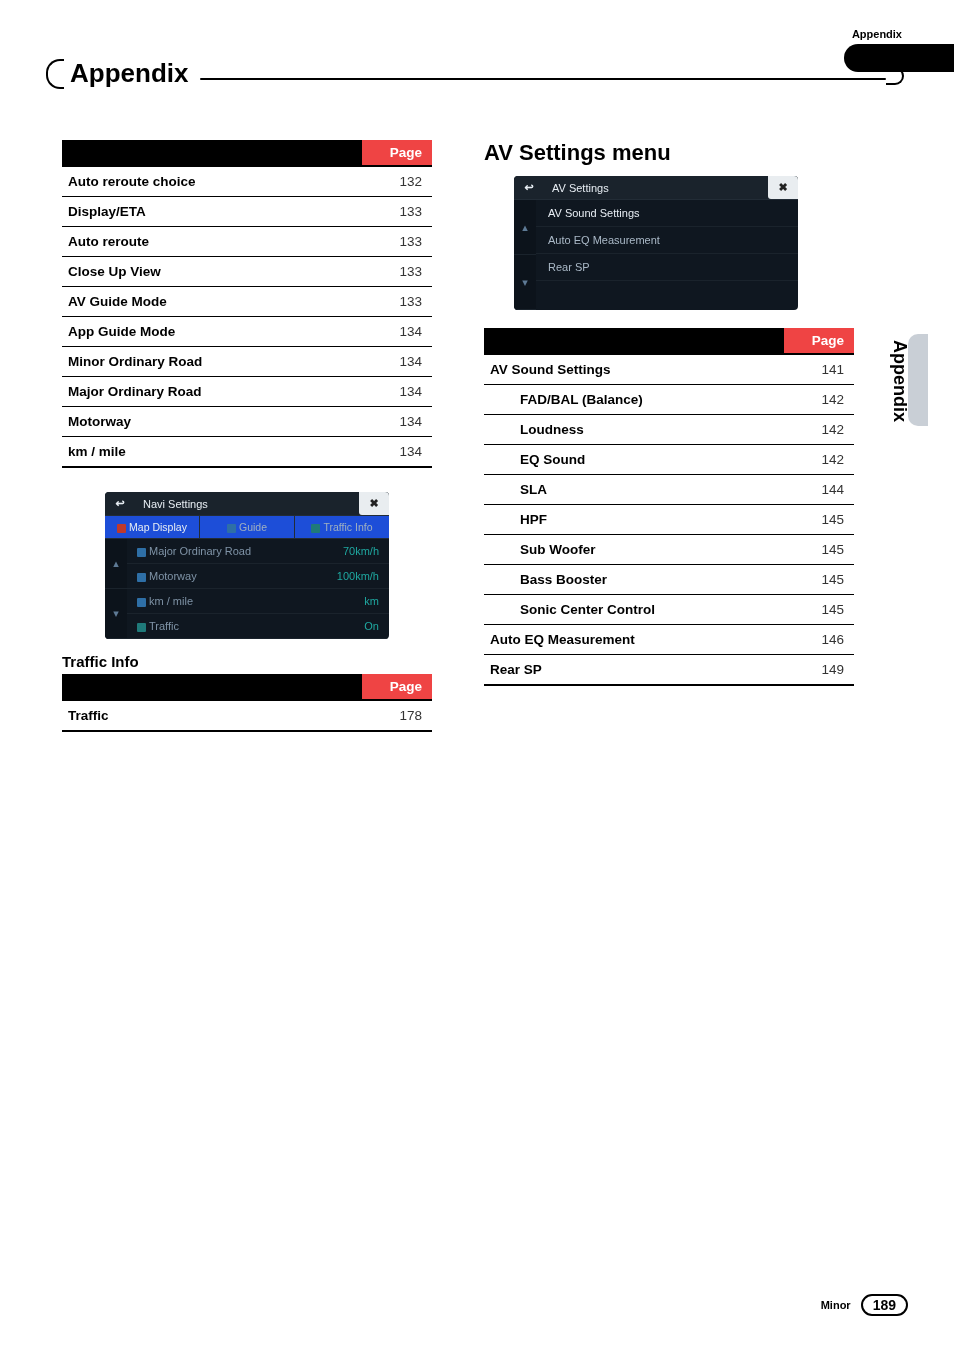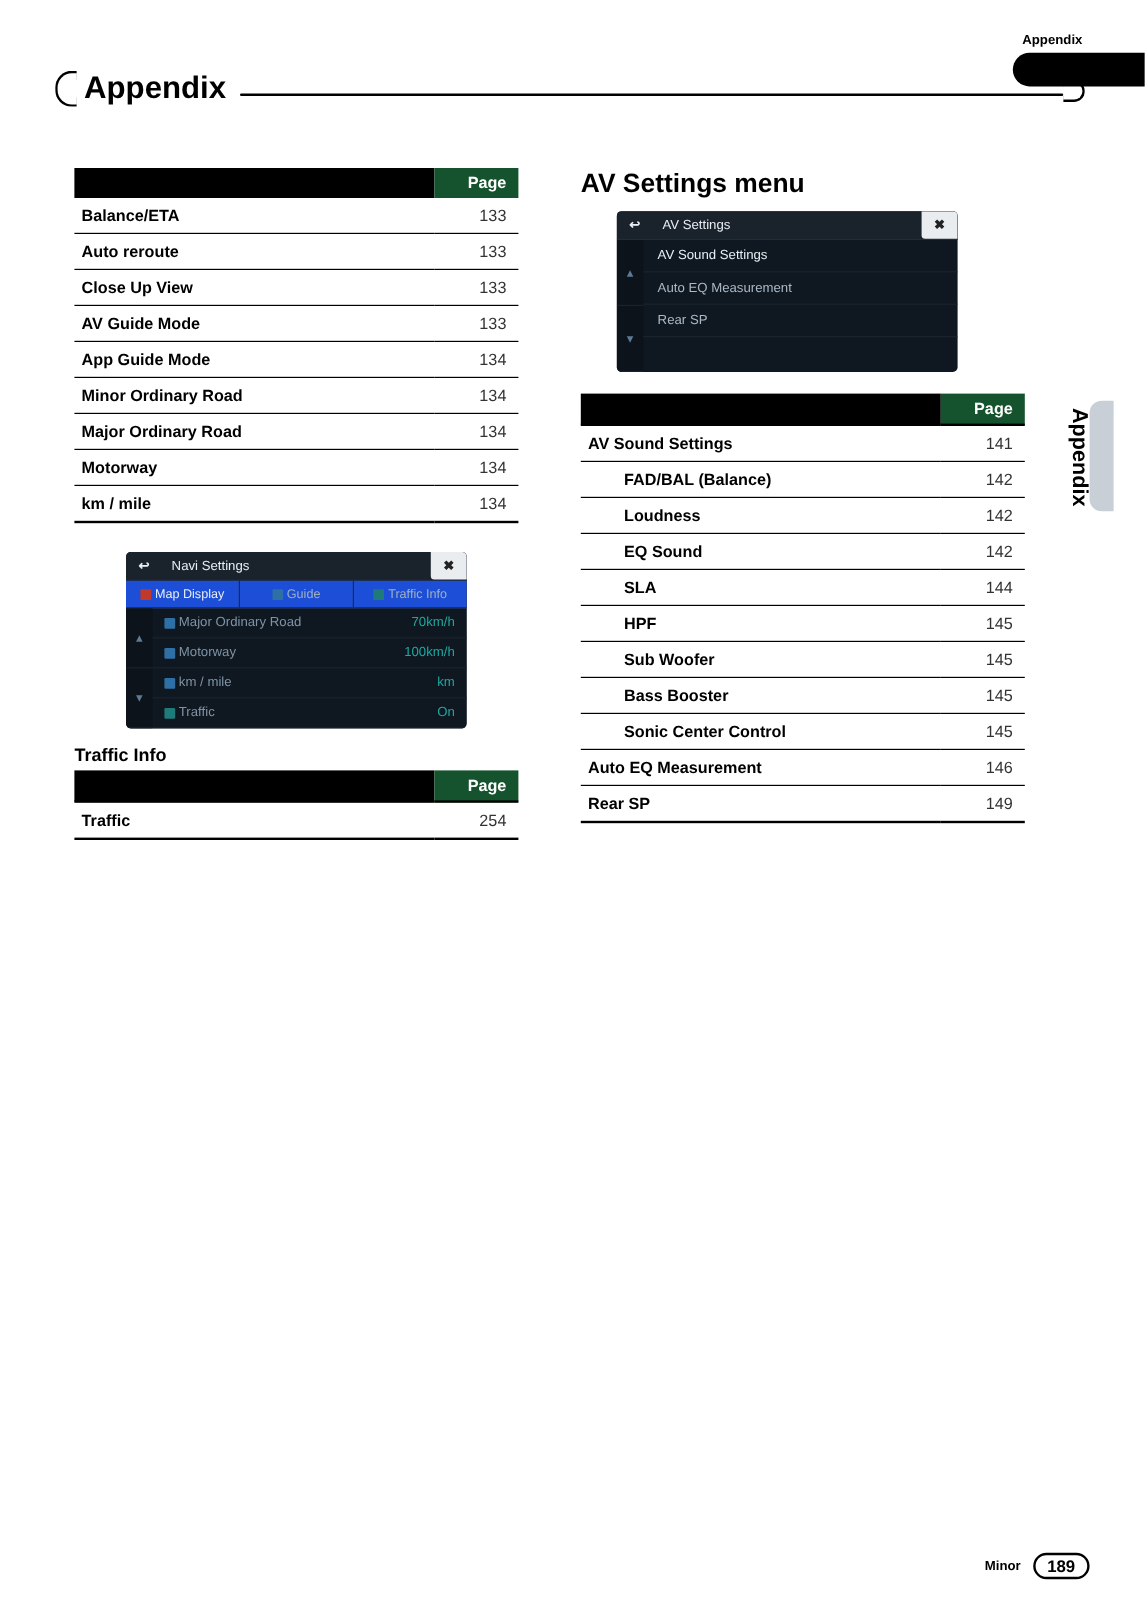--- a/index.html
+++ b/index.html
@@ -68,21 +68,21 @@
     width: 370px;
   }
   .col-left { left: 62px; top: 140px; }
   .col-right { left: 484px; top: 140px; }
   table.page-table {
     border-collapse: collapse;
     width: 100%;
     font-size: 13.5px;
   }
   .page-table thead th {
-    background: #14532d;
+    background: #ef4444;
     color: #fff;
     text-align: right;
     padding: 5px 10px;
     font-weight: bold;
   }
   .page-table thead th.empty { background: #000; }
   .page-table tbody td {
     border-bottom: 1px solid #000;
     padding: 7px 6px;
     vertical-align: middle;
@@ -232,22 +232,26 @@
 <div class="col col-left">
 
   <table class="page-table">
     <thead>
       <tr>
         <th class="empty"></th>
         <th>Page</th>
       </tr>
     </thead>
     <tbody id="left-rows">
-        <tr>
-          <td class="label">Balance/ETA</td>
+        <tr class="toprule">
+          <td class="label">Auto reroute choice</td>
+          <td class="page-num">132</td>
+        </tr>
+        <tr>
+          <td class="label">Display/ETA</td>
           <td class="page-num">133</td>
         </tr>
         <tr>
           <td class="label">Auto reroute</td>
           <td class="page-num">133</td>
         </tr>
         <tr>
           <td class="label">Close Up View</td>
           <td class="page-num">133</td>
         </tr>
@@ -319,21 +323,21 @@
   <table class="page-table">
     <thead>
       <tr>
         <th class="empty"></th>
         <th>Page</th>
       </tr>
     </thead>
     <tbody id="traffic-rows">
         <tr class="toprule">
           <td class="label">Traffic</td>
-          <td class="page-num">254</td>
+          <td class="page-num">178</td>
         </tr>
       </tbody>
   </table>
 </div>
 
 <div class="col col-right">
   <div class="section-heading">AV Settings menu</div>
 
   <div class="ui-shot" style="margin:6px 0 18px 30px;">
     <div class="ui-titlebar">

